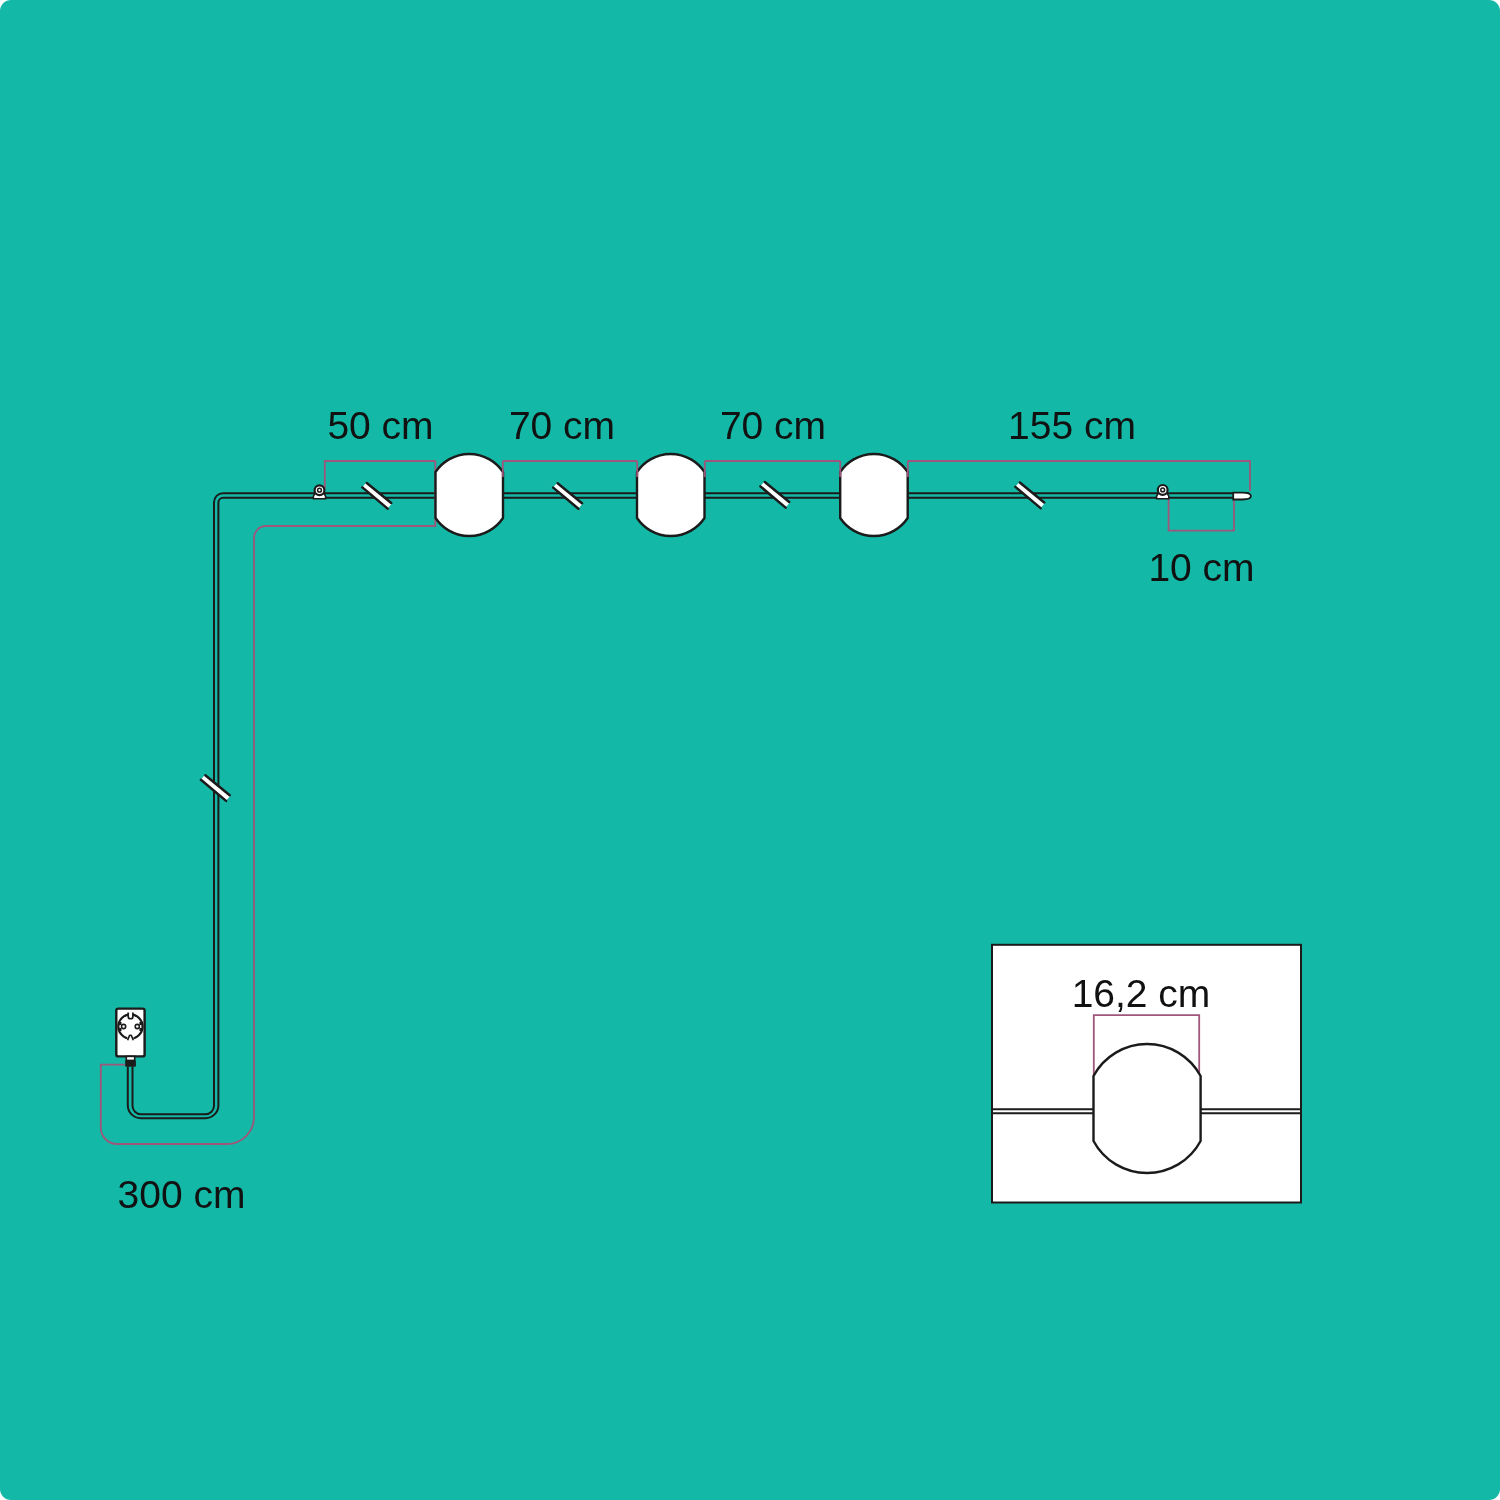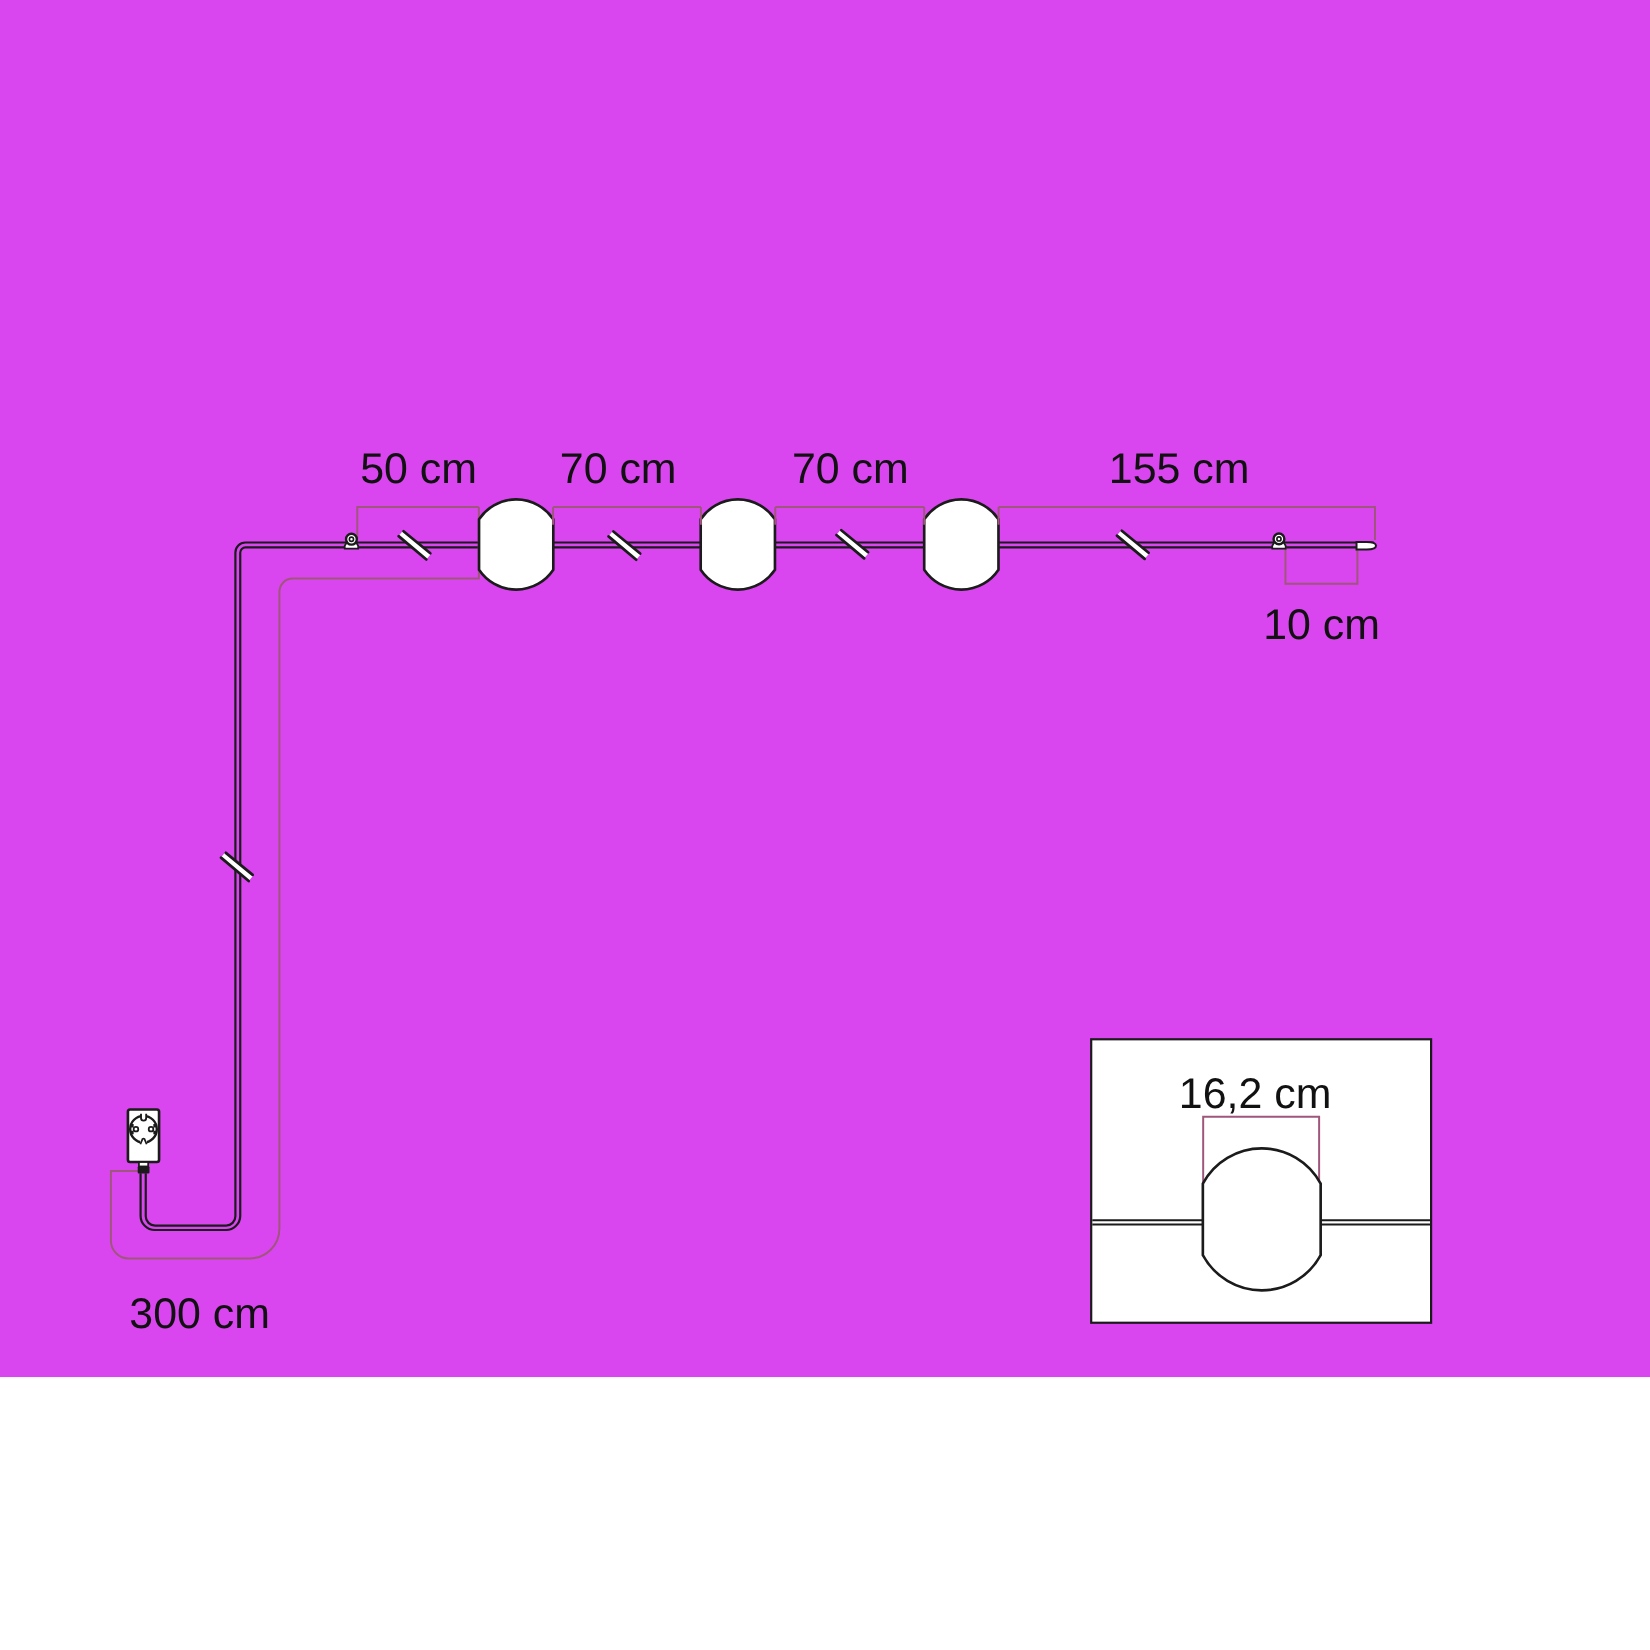--- a/index.html
+++ b/index.html
@@ -1,16 +1,16 @@
 <!DOCTYPE html>
 <html><head>
 <meta charset="utf-8">
 <style>
   html,body{margin:0;padding:0;background:#ffffff;}
-  .stage{position:relative;width:1500px;height:1252px;background:#d946ef;overflow:hidden;}
+  .stage{position:relative;width:1500px;height:1500px;background:#14b8a6;overflow:hidden;border-radius:11px;}
   svg{position:absolute;left:0;top:0;}
   text{font-family:"Liberation Sans", sans-serif;fill:#111;}
 </style>
 </head>
 <body>
 <div class="stage">
 <svg width="1500" height="1500" viewBox="0 0 1500 1500">
 <defs>
 
   <g id="brk">

